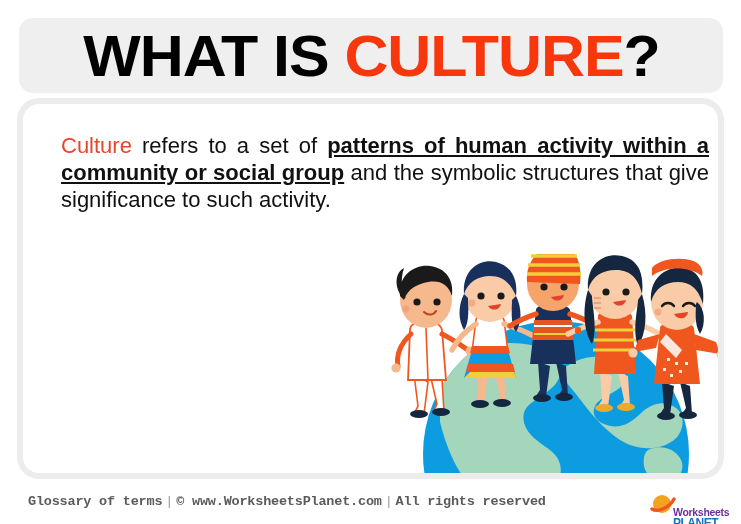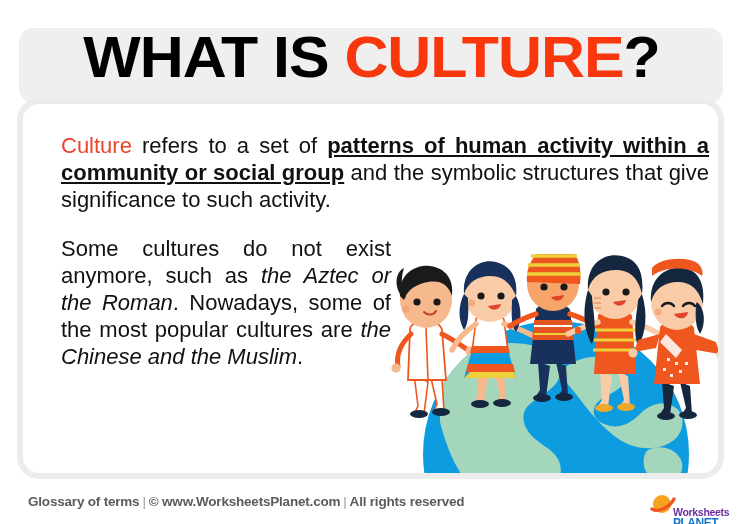--- a/index.html
+++ b/index.html
@@ -12,27 +12,27 @@
     height: 524px;
     overflow: hidden;
     font-family: "DejaVu Sans", sans-serif;
     position: relative;
   }
 
   
   #title-banner {
     position: absolute;
     left: 19px;
-    top: 28px;
+    top: 18px;
     width: 704px;
     height: 75px;
     background: #efefef;
     border-radius: 14px;
     display: flex;
-    align-items: flex-start;
+    align-items: center;
     justify-content: center;
     box-sizing: border-box;
   }
   #title-text {
     font-family: "Liberation Sans", sans-serif;
     font-weight: bold;
     font-size: 58px;
     letter-spacing: -1px;
     line-height: 1;
     white-space: nowrap;
@@ -96,21 +96,21 @@
     position: absolute;
     left: 0;
     top: 485px;
     width: 741px;
     height: 39px;
   }
   #footer-text {
     position: absolute;
     left: 28px;
     top: 9px;
-    font-family: Liberation Sans, sans-serif;
+    font-family: Liberation Mono, monospace;
     font-weight: bold;
     font-size: 13.5px;
     color: #5b5b5b;
     letter-spacing: -0.2px;
     white-space: nowrap;
   }
   #footer-text .sep { color: #9a9a9a; font-weight: normal; padding: 0 3px; }
   #footer-logo {
     position: absolute;
     left: 650px;
@@ -150,21 +150,20 @@
   <div id="title-text"><span>WHAT IS </span><span class="accent">CULTURE</span><span class="qmark">?</span></div>
 </div>
 
 <div id="content-card">
 
   <div id="text-col">
 
     <p class="para p1"><span class="word-culture">Culture</span><span> refers to a set of </span><span class="u">patterns of human activity within a community or social group</span><span> and the symbolic structures that give significance to such activity.</span></p>
 
 
-    <p class="para p3"><span>Some cultures do not exist anymore, such as </span><span class="it">the Aztec or the Roman</span><span>. Nowadays, some of the most popular cultures are </span><span class="it">the Chinese and the Muslim</span><span>.</span></p>
   </div>
 
   <div id="illustration">
     <svg viewBox="0 0 340 225" xmlns="http://www.w3.org/2000/svg">
       <defs>
         <clipPath id="globeClip">
           <circle cx="172" cy="200" r="133"></circle>
         </clipPath>
       </defs>
 

